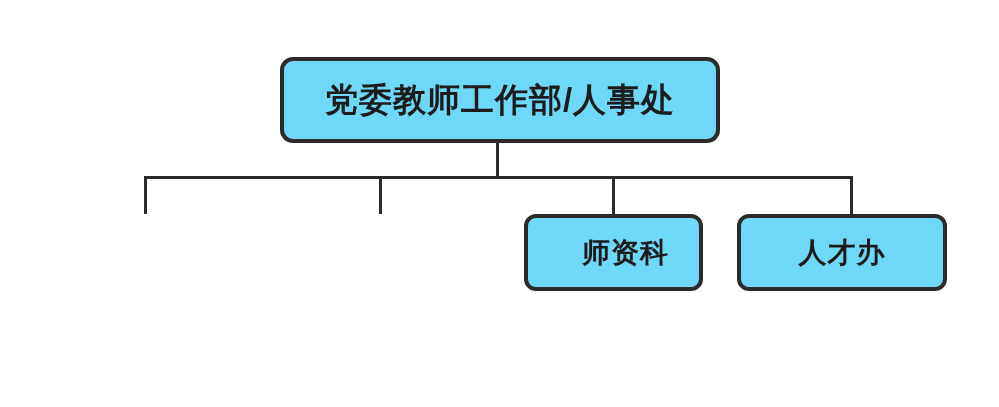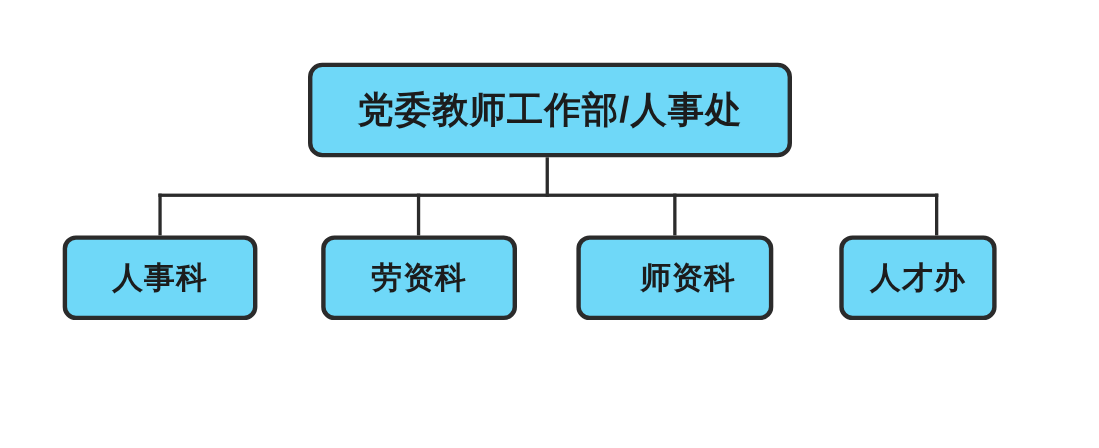--- a/index.html
+++ b/index.html
@@ -41,21 +41,21 @@
   .node-child {
     top: 214px;
     height: 77px;
     font-size: 28px;
     letter-spacing: 1px;
     border-radius: 12px;
   }
   .node-child-0 { left: 57px;  width: 177px; }
   .node-child-1 { left: 292px; width: 178px; }
   .node-child-2 { left: 524px; width: 179px; padding-left: 24px; }
-  .node-child-3 { left: 763px; width: 143px; }
+  .node-child-3 { left: 737px; width: 210px; }
   .line {
     position: absolute;
     background: var(--stroke);
   }
   .stem-root   { left: 496px; top: 143px; width: 3px;  height: 36px; }
   .hbar        { left: 144px; top: 176px; width: 709px; height: 3px; }
   .drop        { top: 176px; width: 3px; height: 38px; }
   .drop-0 { left: 144px; }
   .drop-1 { left: 379px; }
   .drop-2 { left: 612px; }
@@ -70,27 +70,21 @@
   <div class="line hbar"></div>
   <div class="line drop drop-0"></div>
   <div class="line drop drop-1"></div>
   <div class="line drop drop-2"></div>
   <div class="line drop drop-3"></div>
 
   <div class="node node-root">
     <span>党委教师工作部/人事处</span>
   </div>
 
-  <div class="node node-child node-child-0">
-    <span>人事科</span>
-  </div>
 
-  <div class="node node-child node-child-1">
-    <span>劳资科</span>
-  </div>
 
   <div class="node node-child node-child-2">
     <span>师资科</span>
   </div>
 
   <div class="node node-child node-child-3">
     <span>人才办</span>
   </div>
 
 </div>

